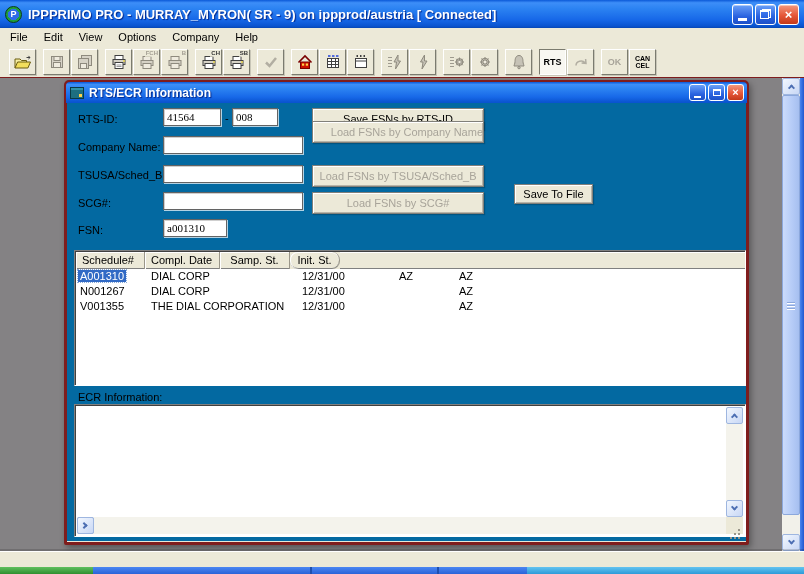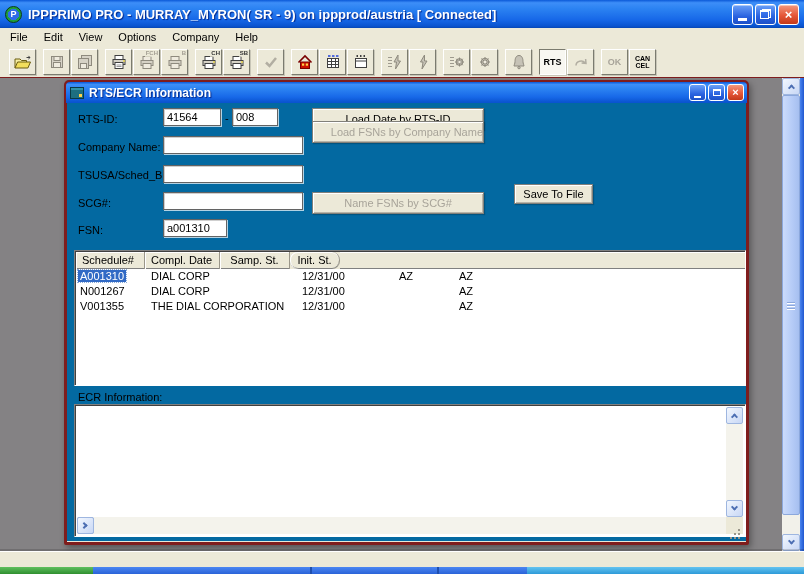--- a/index.html
+++ b/index.html
@@ -122,21 +122,21 @@
   .dlg-btn.close { background:linear-gradient(180deg,#f2987e,#e55739 55%,#c43919); }
   .dlg-btn .g-min { width:7px; height:2px; margin-top:8px; }
   .dlg-btn .g-max { width:8px; height:7px; }
   .dlg-btn .g-close { font-size:11px; }
   .dlg-content { position:relative; height:438px; background:#0369a1; }
   
   .fld-label { position:absolute; left:11px; white-space:nowrap; }
   .txt {
     position:absolute; height:18px; background:#fff; color:#000;
     border:1px solid #636363; box-shadow:inset 1px 1px 0 rgba(64,64,64,.25), 1px 1px 0 rgba(255,255,255,.7);
-    font-family:Liberation Sans, sans-serif; font-size:11px; padding:1px 3px; outline:none;
+    font-family:Liberation Serif, serif; font-size:11px; padding:1px 3px; outline:none;
   }
   .dash { position:absolute; }
   .btn {
     position:absolute; background:#ECE9D8; border:1px solid #81807a;
     box-shadow:inset 1px 1px 0 #fff, inset -1px -1px 0 #b8b4a8, 1px 1px 1px rgba(0,0,0,.2);
     font-family:"Liberation Sans",sans-serif; font-size:11px; color:#000; text-align:center; padding:0;
   }
   .btn.disabled { color:#a8a49a; }
   .load-btn { left:245px; width:172px; height:22px; }
   
@@ -393,32 +393,33 @@
           <span class="g-close">×</span>
         </div>
     </div>
   </div>
   <div class="dlg-content">
 
     <span class="fld-label" style="top:10px;">RTS-ID:</span>
     <input class="txt" style="left: 96px; top: 5px; width: 58px;" value="41564">
     <span class="dash" style="left:158px; top:9px;">-</span>
     <input class="txt" style="left: 165px; top: 5px; width: 46px;" value="008">
-    <button class="btn load-btn" style="top:5px;">Load Date by RTS-ID</button>
+    <button class="btn load-btn" style="top:5px;">Save FSNs by RTS-ID</button>
 
     <span class="fld-label" style="top:38px;">Company Name:</span>
     <input class="txt" style="left: 96px; top: 33px; width: 140px;" value="">
     <button class="btn load-btn disabled" style="top:18px;text-align:right;">Load FSNs by Company Name</button>
 
     <span class="fld-label" style="top:66px;">TSUSA/Sched_B:</span>
     <input class="txt" style="left: 96px; top: 62px; width: 140px;" value="">
+    <button class="btn load-btn disabled" style="top:62px;">Load FSNs by TSUSA/Sched_B</button>
 
     <span class="fld-label" style="top:94px;">SCG#:</span>
     <input class="txt" style="left: 96px; top: 89px; width: 140px;" value="">
-    <button class="btn load-btn disabled" style="top:89px;">Name FSNs by SCG#</button>
+    <button class="btn load-btn disabled" style="top:89px;">Load FSNs by SCG#</button>
 
     <button class="btn" style="left:447px; top:81px; width:79px; height:20px;">Save To File</button>
 
     <span class="fld-label" style="top:121px;">FSN:</span>
     <input class="txt" style="left: 96px; top: 116px; width: 64px;" value="a001310">
 
     <div class="fsn-table">
       <div class="hdr">
         <div class="hdr-cell c0">Schedule#</div>
         <div class="hdr-cell c2">Compl. Date</div>

